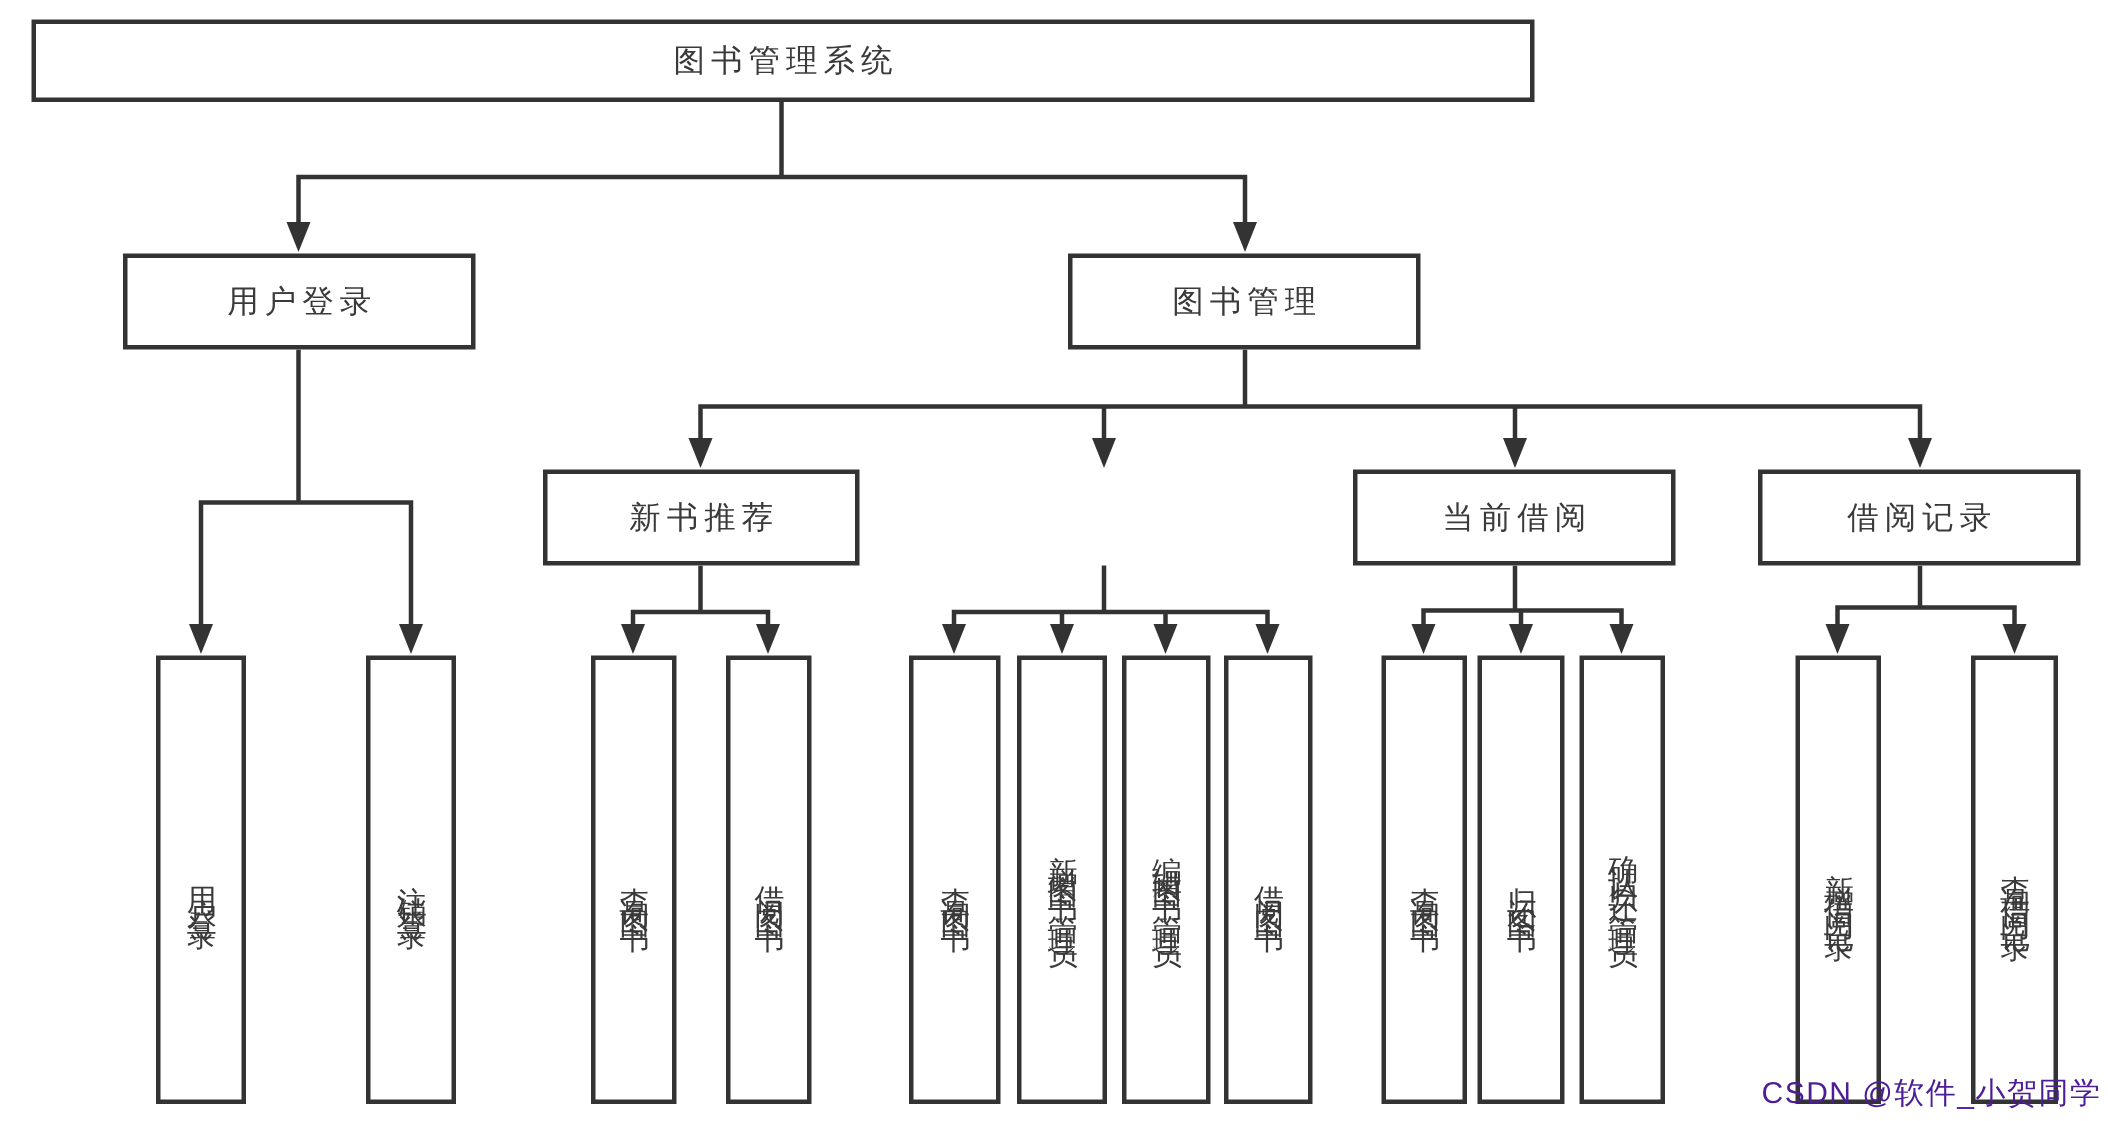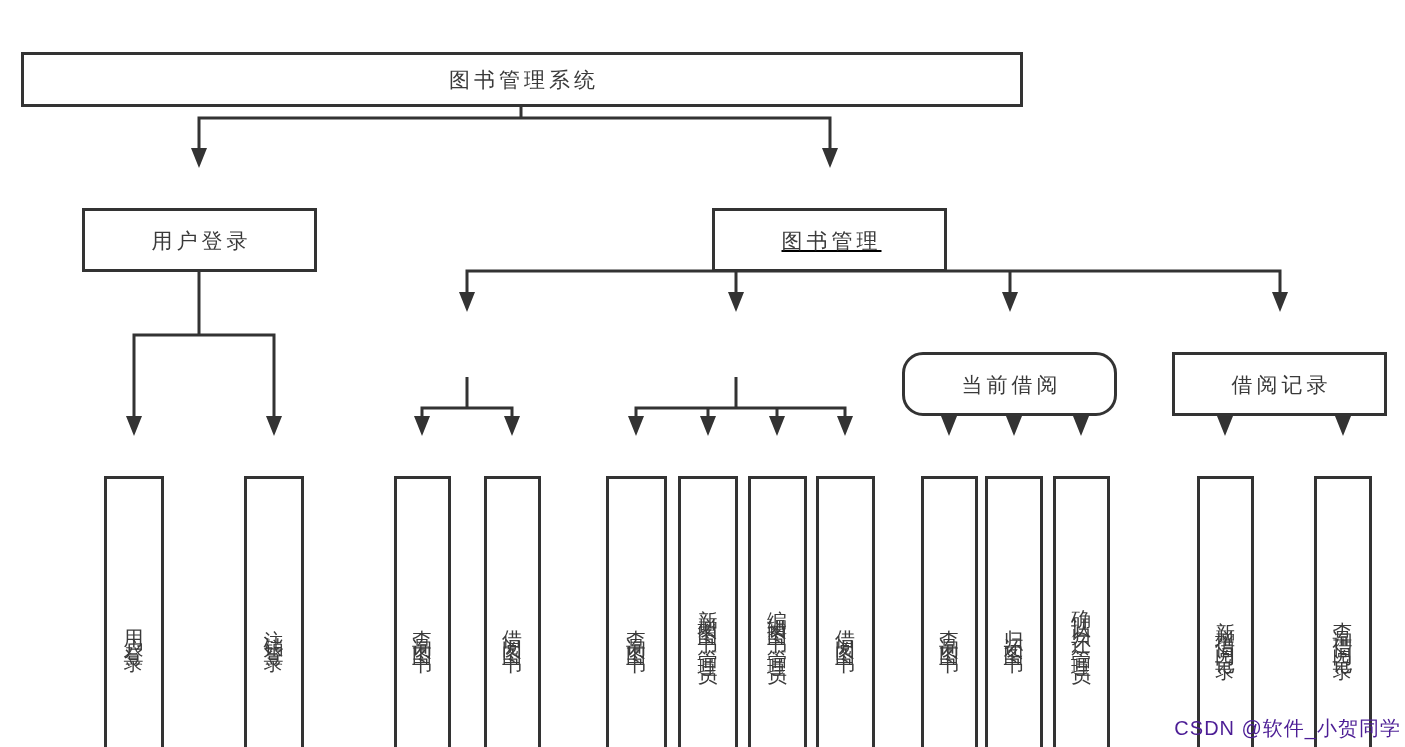--- a/index.html
+++ b/index.html
@@ -17,21 +17,20 @@
     width: 1405px; height: 747px;
   }
   .box {
     position: absolute;
     box-sizing: border-box;
     border: 3px solid #333333;
     background: #ffffff;
     display: flex;
     align-items: center;
     justify-content: center;
-    margin-top: 39px;
   }
   .box .lbl {
     font-size: 21px;
     color: #3a3a3a;
     letter-spacing: 4px;
     text-indent: 4px;
     white-space: nowrap;
     line-height: 1;
   }
   .vbox .lbl {
@@ -113,25 +112,28 @@
     </g>
   </svg>
 
   <div class="box" style="left:21px;top:13px;width:1002px;height:55px;">
     <span class="lbl">图书管理系统</span>
   </div>
 
   <div class="box" style="left:82px;top:169px;width:235px;height:64px;">
     <span class="lbl">用户登录</span>
   </div>
-  <div class="box" style="left:712px;top:169px;width:235px;height:64px;text-decoration:underline;">
+  <div class="box" style="left:712px;top:169px;width:235px;height:64px;">
     <span class="lbl">图书管理</span>
   </div>
 
-  <div class="box" style="left:902px;top:313px;width:215px;height:64px;border-radius:21px;">
+  <div class="box" style="left:362px;top:313px;width:211px;height:64px;">
+    <span class="lbl">新书推荐</span>
+  </div>
+  <div class="box" style="left:902px;top:313px;width:215px;height:64px;">
     <span class="lbl">当前借阅</span>
   </div>
   <div class="box" style="left:1172px;top:313px;width:215px;height:64px;">
     <span class="lbl">借阅记录</span>
   </div>
 
   <div class="box vbox" style="left:104px;top:437px;width:60px;height:299px;">
     <span class="lbl">用户登录</span>
   </div>
   <div class="box vbox" style="left:244px;top:437px;width:60px;height:299px;">

